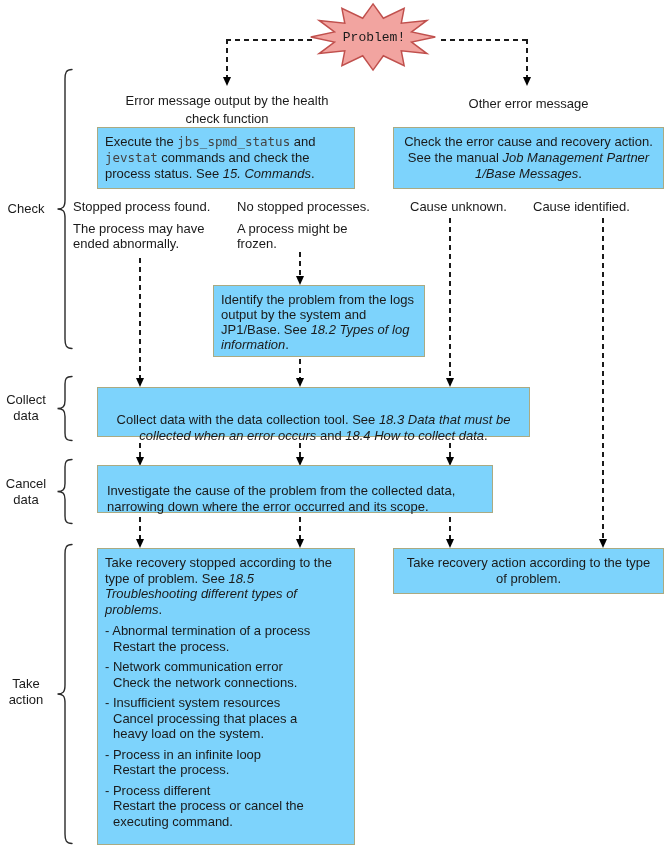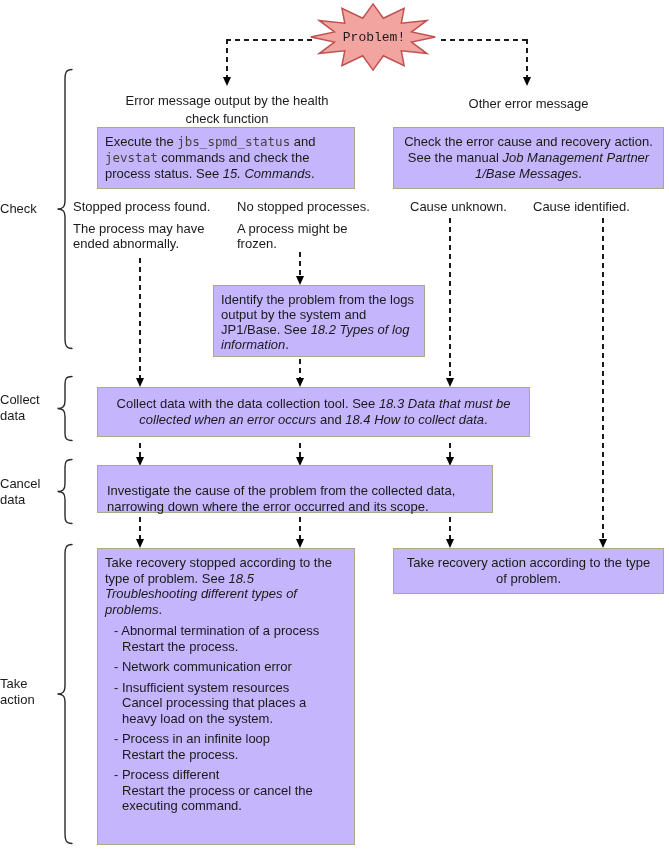--- a/index.html
+++ b/index.html
@@ -2,21 +2,21 @@
 <html><head>
 <meta charset="utf-8">
 <style>
   html,body { margin:0; padding:0; background:#ffffff; }
   #canvas {
     position:relative; width:669px; height:851px; background:#fff;
     font-family:"Liberation Sans", sans-serif; font-size:13px; color:#1a1a1a;
     overflow:hidden;
   }
   .box {
-    position:absolute; background:#c4b5fd; border:1px solid #AAAA82;
+    position:absolute; background:#7dd3fc; border:1px solid #AAAA82;
     padding:6px 7px; line-height:16px; box-sizing:border-box;
   }
   .center { text-align:center; }
   .lh15 { line-height:15px; }
   .mono { font-family:"DejaVu Sans Mono","Liberation Mono",monospace; font-size:12.5px; color:#444; }
   .it { font-style:italic; }
   .heading { position:absolute; line-height:18px; }
   .lbl { position:absolute; line-height:15px; }
   .va {
     position:absolute; width:2px;
@@ -25,29 +25,29 @@
   .va::after {
     content:""; position:absolute; bottom:-9px; left:-3px; width:0; height:0;
     border-left:4px solid transparent; border-right:4px solid transparent;
     border-top:9px solid #000;
   }
   .hd {
     position:absolute; height:2px;
     background:repeating-linear-gradient(to right,#1a1a1a 0 5px,transparent 5px 9px);
   }
   .brace { position:absolute; }
-  .stage { position:absolute; left:0; width:52px; text-align:left; line-height:16px; }
+  .stage { position:absolute; left:0; width:52px; text-align:center; line-height:16px; }
   .star-wrap { position:absolute; left:306px; top:1px; width:136px; height:72px; }
   .star-label {
     position:absolute; left:306px; top:1px; width:136px; height:72px;
     display:flex; align-items:center; justify-content:center;font-family:Liberation Mono, monospace;
   }
   .action-box { line-height:15.5px; }
   .para { margin:0 0 6px 0; }
-  .ali { margin-top:5px;margin-left:9px; }
+  .ali { margin-top:5px; }
   .ali .act { margin-left:8px; max-width:215px; }
 </style>
 </head>
 <body>
 
 <div id="canvas">
 
   <svg class="star-wrap" viewBox="0 0 136 74" width="136" height="74">
     <polygon points="67,3 77.6,17.7 99,7.6 96,22.9 122.4,20 106.6,31.8 131,37 106.6,42.2 122.4,54 96,51.1 99,66.4 77.6,56.3 67,71 56.4,56.3 35,66.4 38,51.1 11.6,54 27.4,42.2 3,37 27.4,31.8 11.6,20 38,22.9 35,7.6 56.4,17.7" fill="#F2A4A0" stroke="#C0504D" stroke-width="1.5" stroke-linejoin="miter"></polygon>
   </svg>
@@ -78,21 +78,21 @@
   <div class="va" style="left:299px;top:252px;height:24px"></div>
   <div class="va" style="left:139px;top:258px;height:120px"></div>
   <div class="va" style="left:299px;top:359px;height:19px"></div>
   <div class="va" style="left:449px;top:218px;height:160px"></div>
   <div class="va" style="left:602px;top:218px;height:321px"></div>
 
   <div class="box lh15" style="left:213px;top:285px;width:212px;height:72px">
     <span>Identify the problem from the logs output by the system and JP1/Base. See </span><span class="it">18.2 Types of log information</span><span>.</span>
   </div>
 
-  <div class="box center" style="left:97px;top:387px;width:433px;height:50px;padding-top:8px">
+  <div class="box center" style="left:97px;top:387px;width:433px;height:50px;padding-top:24px">
     <span>Collect data with the data collection tool. See </span><span class="it">18.3 Data that must be collected when an error occurs</span><span> and </span><span class="it">18.4 How to collect data</span><span>.</span>
   </div>
 
   <div class="va" style="left:139px;top:443px;height:14px"></div>
   <div class="va" style="left:299px;top:443px;height:14px"></div>
   <div class="va" style="left:449px;top:443px;height:14px"></div>
 
   <div class="box" style="left:97px;top:465px;width:396px;height:48px;padding:17px 9px">
     <span>Investigate the cause of the problem from the collected data, narrowing down where the error occurred and its scope.</span>
   </div>
@@ -104,20 +104,21 @@
   <div class="box action-box" style="left:97px;top:548px;width:258px;height:297px">
     <div class="para">
       <span>Take recovery stopped according to the type of problem. See </span><span class="it">18.5 Troubleshooting different types of problems</span><span>.</span>
     </div>
     <div class="ali">
       <div>- Abnormal termination of a process</div>
       <div class="act">Restart the process.</div>
     </div>
     <div class="ali">
       <div>- Network communication error</div>
+      <div class="act">Check the network connections.</div>
     </div>
     <div class="ali">
       <div>- Insufficient system resources</div>
       <div class="act">Cancel processing that places a heavy load on the system.</div>
     </div>
     <div class="ali">
       <div>- Process in an infinite loop</div>
       <div class="act">Restart the process.</div>
     </div>
     <div class="ali">

